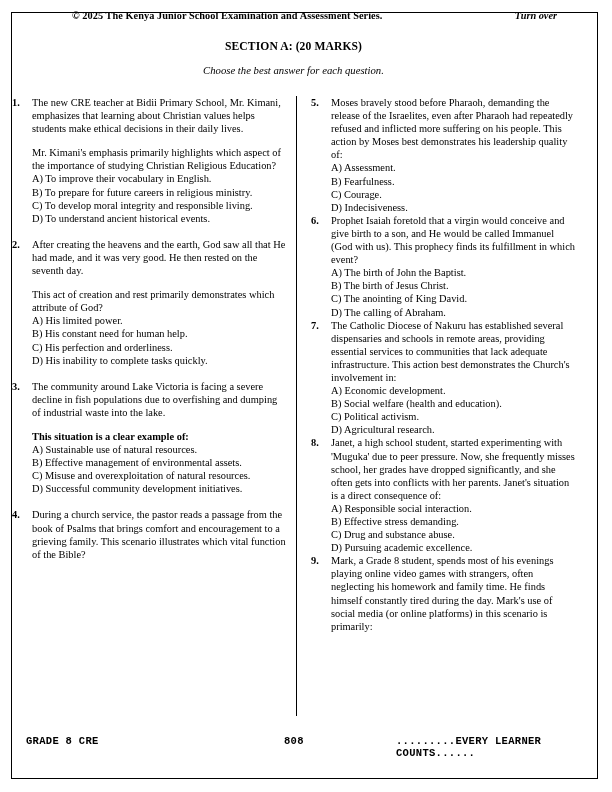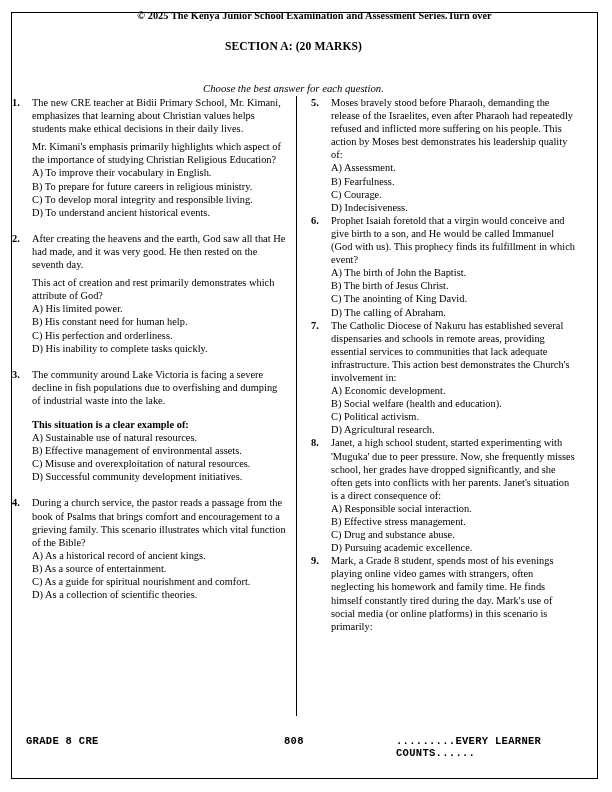--- a/index.html
+++ b/index.html
@@ -28,48 +28,49 @@
   }
 
   
   .header-row {
     position: absolute;
     left: 12px;
     top: 10px;
     width: 563px;
     display: flex;
     align-items: baseline;
-    justify-content: center;
+    justify-content: space-between;
   }
   .copyright-line {
     font-weight: bold;
     font-size: 10.3px;
     letter-spacing: 0.05px;
     padding-left: 60px;
   }
   .turn-over {
     font-weight: bold;
+    font-style: italic;
     font-size: 10.3px;
     padding-right: 18px;
   }
 
   .section-title {
     position: absolute;
     left: 0;
     top: 40px;
     width: 587px;
     text-align: center;
     font-weight: bold;
     font-size: 11.6px;
     letter-spacing: 0.1px;
   }
   .section-instruction {
     position: absolute;
     left: 0;
-    top: 82px;
+    top: 64px;
     width: 587px;
     text-align: center;
     font-style: italic;
     font-size: 10.7px;
   }
 
   
   .columns {
     position: absolute;
     left: 0;
@@ -110,21 +111,21 @@
   }
   .q-stem {
     font-weight: normal;
     font-size: 10.4px;
     line-height: 13.1px;
     text-align: left;
   }
   .q-lead {
     font-size: 10.4px;
     line-height: 13.1px;
-    margin-top: 5px;
+    margin-top: 11px;
   }
   .q-lead.bold {
     font-weight: bold;
     margin-top: 11px;
   }
   .q-options {
     margin: 0;
     padding: 0;
     list-style: none;
   }
@@ -225,26 +226,20 @@
         </ul>
       </div>
     </div>
 
     <div class="spacer-1"></div>
 
     <div class="question">
       <div class="q-num">4.</div>
       <div class="q-body">
         <div class="q-stem">During a church service, the pastor reads a passage from the book of Psalms that brings comfort and encouragement to a grieving family. This scenario illustrates which vital function of the Bible?</div>
-        <ul class="q-options">
-          <li>A) As a historical record of ancient kings.</li>
-          <li>B) As a source of entertainment.</li>
-          <li>C) As a guide for spiritual nourishment and comfort.</li>
-          <li>D) As a collection of scientific theories.</li>
-        </ul>
       </div>
     </div>
 
   </div>
 
   <div class="col col-right">
 
     <div class="question">
       <div class="q-num">5.</div>
       <div class="q-body">
@@ -283,21 +278,21 @@
         </ul>
       </div>
     </div>
 
     <div class="question">
       <div class="q-num">8.</div>
       <div class="q-body">
         <div class="q-stem">Janet, a high school student, started experimenting with 'Muguka' due to peer pressure. Now, she frequently misses school, her grades have dropped significantly, and she often gets into conflicts with her parents. Janet's situation is a direct consequence of:</div>
         <ul class="q-options">
           <li>A) Responsible social interaction.</li>
-          <li>B) Effective stress management.</li>
+          <li>B) Effective stress demanding.</li>
           <li>C) Drug and substance abuse.</li>
           <li>D) Pursuing academic excellence.</li>
         </ul>
       </div>
     </div>
 
     <div class="question">
       <div class="q-num">9.</div>
       <div class="q-body">
         <div class="q-stem">Mark, a Grade 8 student, spends most of his evenings playing online video games with strangers, often neglecting his homework and family time. He finds himself constantly tired during the day. Mark's use of social media (or online platforms) in this scenario is primarily:</div>

